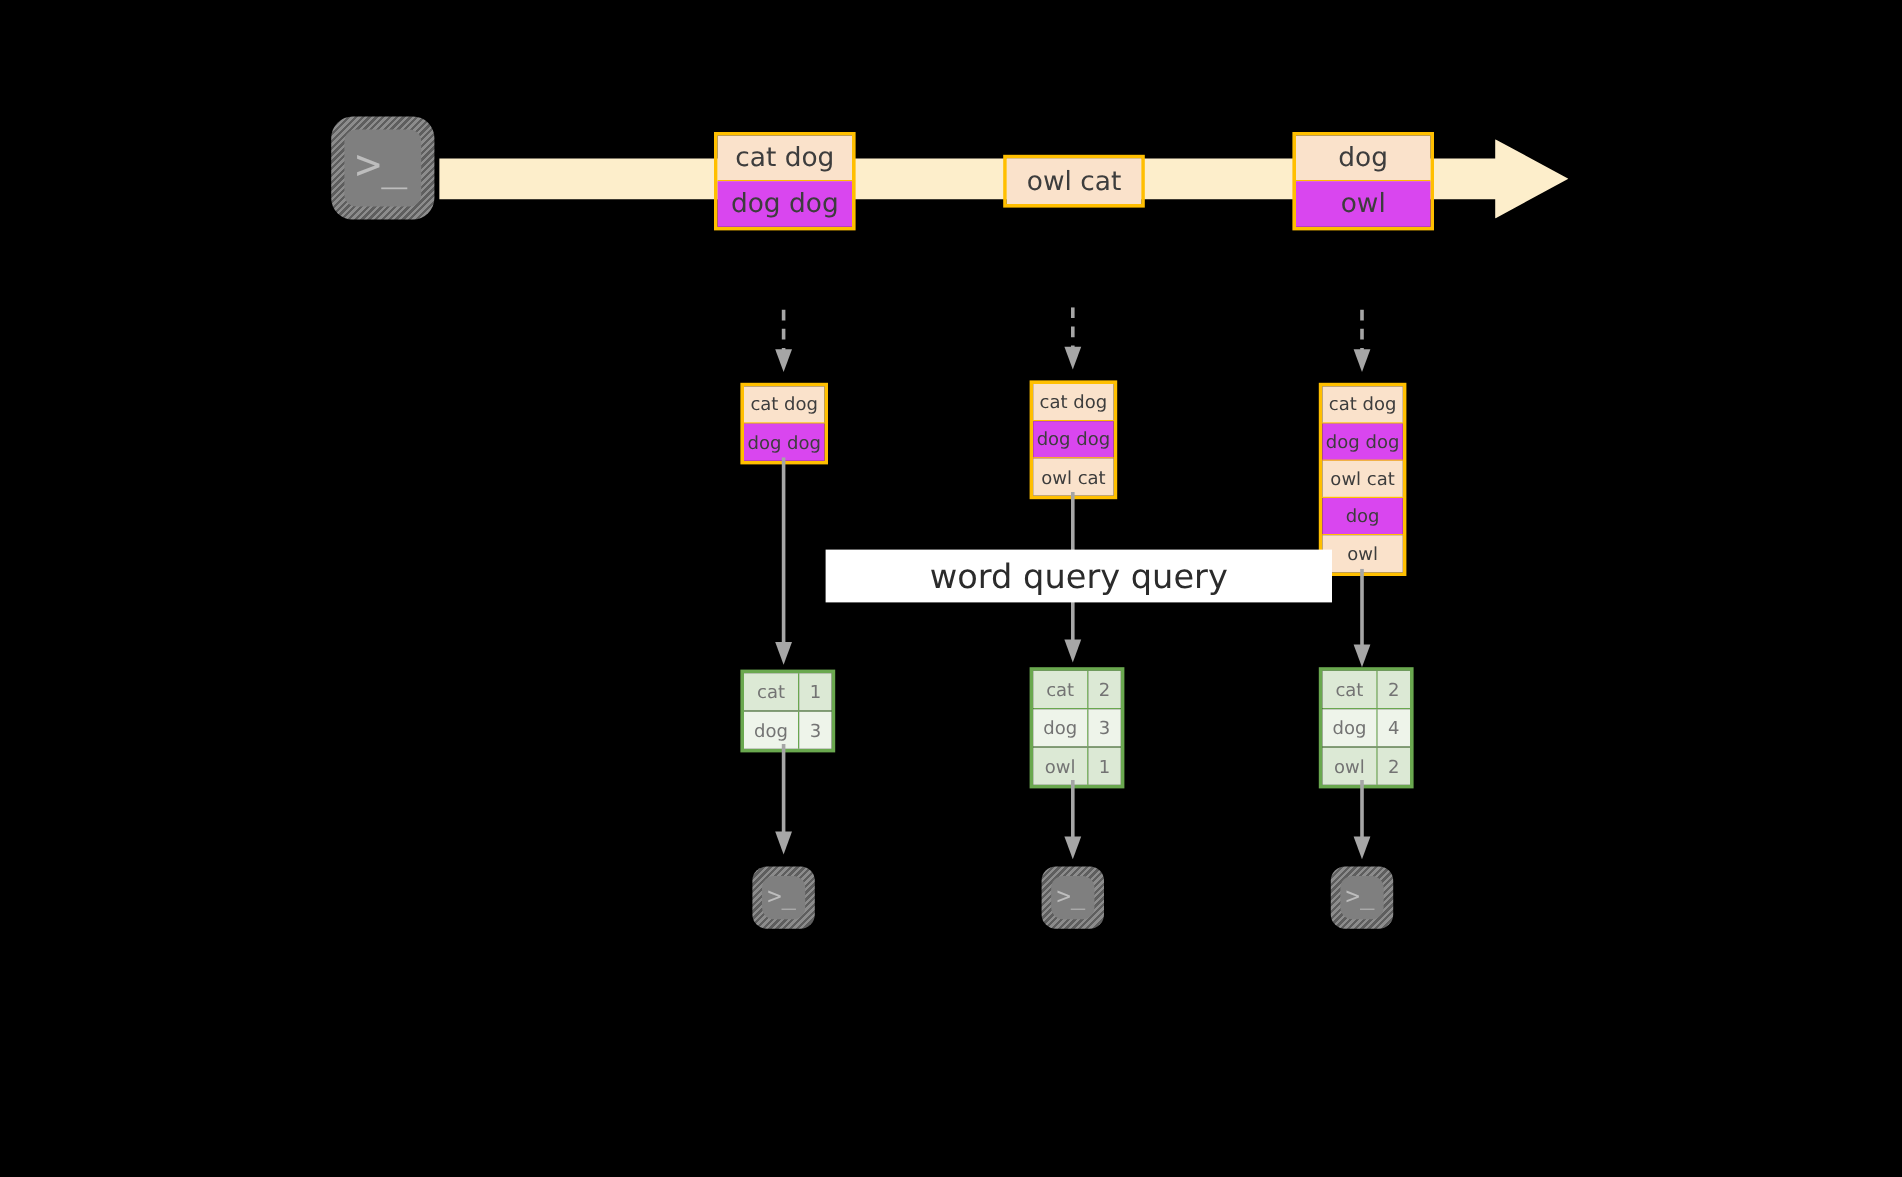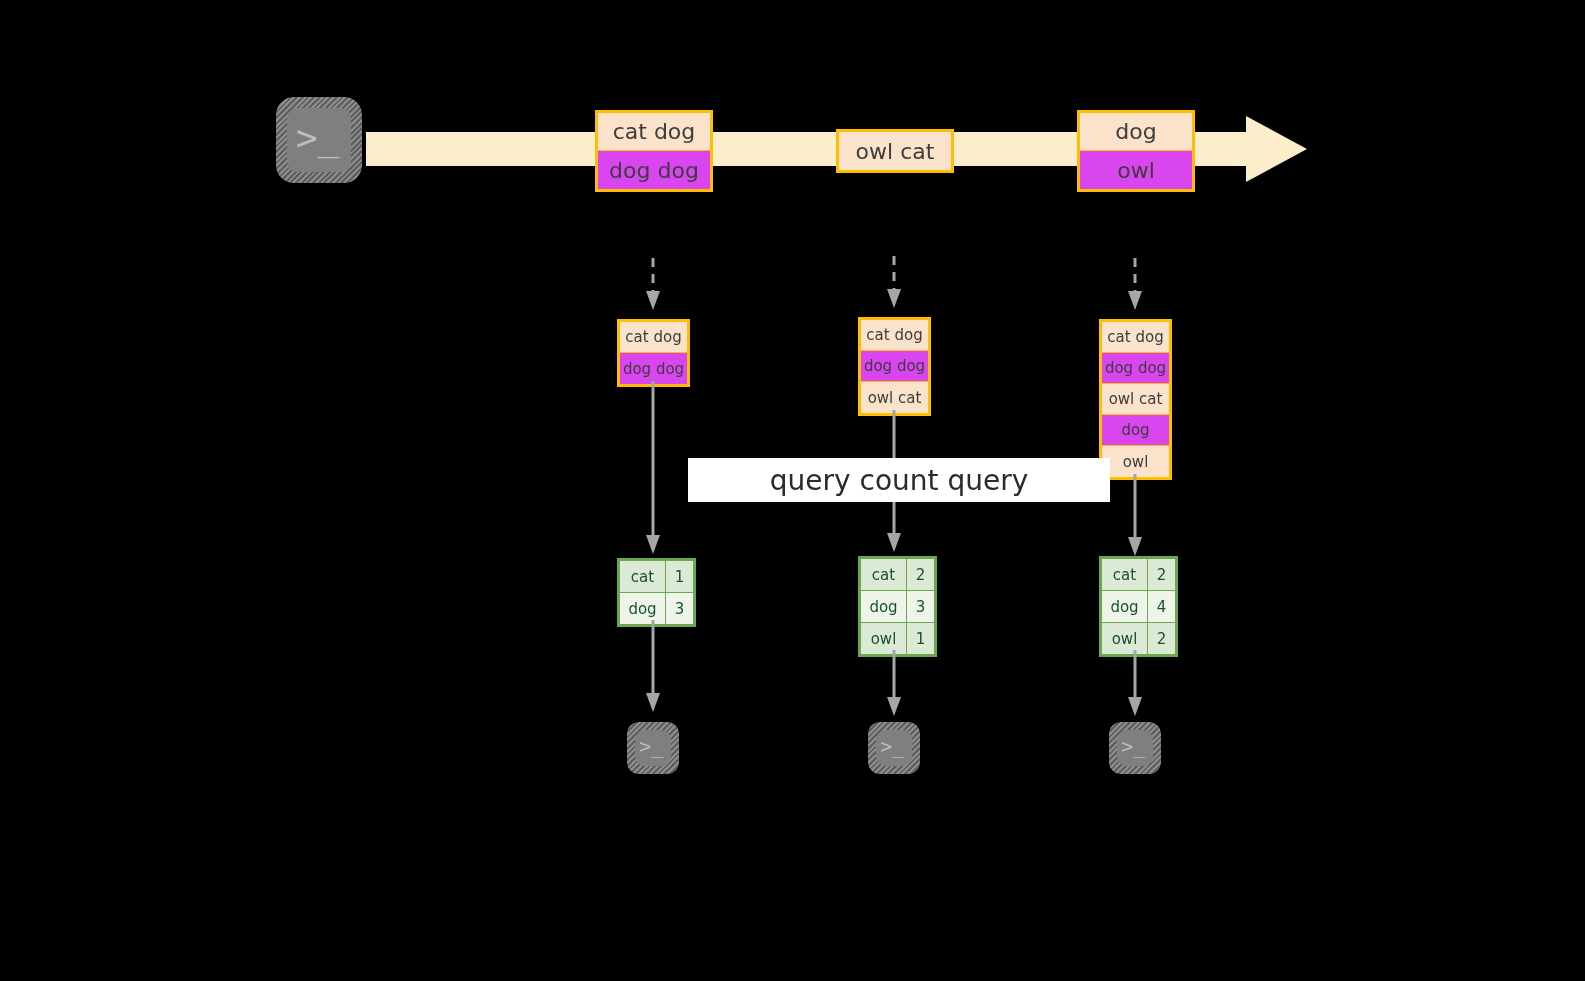--- a/index.html
+++ b/index.html
@@ -109,21 +109,21 @@
     height: 31px;
     border-bottom: 1.5px solid #6aa84f;
   }
   .gbox .grow:last-child { border-bottom: none; }
   .gbox .gcell {
     box-sizing: border-box;
     display: flex;
     align-items: center;
     justify-content: center;
     font-size: 15px;
-    color: #14532d;
+    color: #737373;
   }
   .gbox .gword  { width: 46px; border-right: 1.5px solid #6aa84f; }
   .gbox .gcount { width: 27px; }
   .grow.dark  .gcell { background: #dce9d5; }
   .grow.light .gcell { background: #eef4ea; }
 
   
   .conn { position: absolute; }
   .conn svg { display: block; }
 
@@ -310,16 +310,16 @@
     </svg>
   </div>
 
   <div class="term term-small" style="left:1109px; top:722px;">
     <div class="hatch"></div>
     <div class="face"></div>
     <div class="prompt">&gt;_</div>
   </div>
 
   <div class="query-label">
-    <span>query count query</span>
+    <span>word query query</span>
   </div>
 
 </div>
 
 </body></html>

